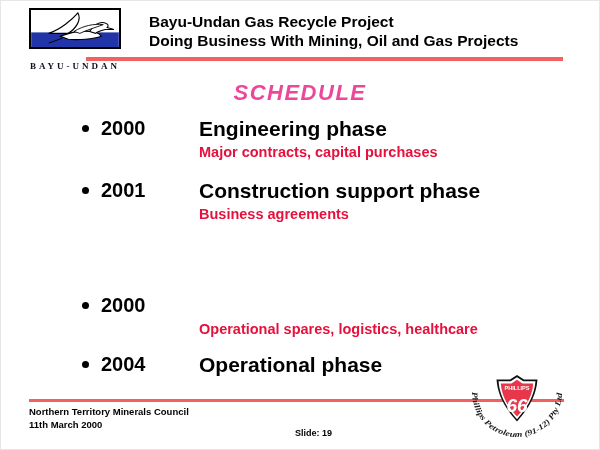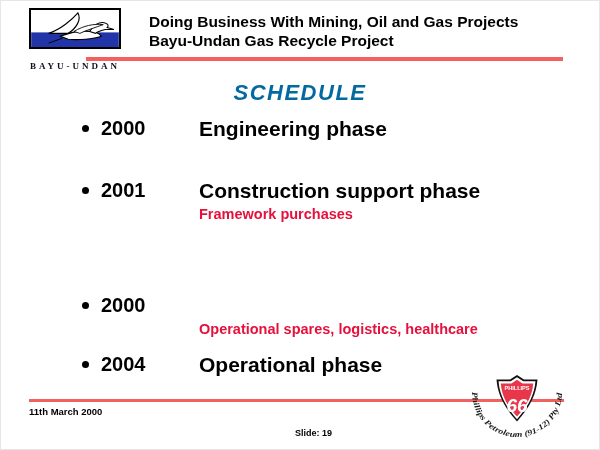--- a/index.html
+++ b/index.html
@@ -18,21 +18,21 @@
   }
   .header-title {
     position:absolute; left:148px; top:11px; color:#000;
     font-size:15.5px; font-weight:bold; line-height:19px; white-space:nowrap;
   }
   .header-rule { position:absolute; left:85px; top:56px; width:477px; height:4px; background:#f2605f; }
 
   
   .slide-title {
     position:absolute; left:0; right:0; top:79px; text-align:center;
-    font-size:22px; font-weight:bold; font-style:italic; letter-spacing:1.5px; color:#0369a1;
+    font-size:22px; font-weight:bold; font-style:italic; letter-spacing:1.5px; color:#ec4899;
   }
 
   
   .sched-row { position:absolute; left:12px; width:591px; height:60px; }
   .bullet-dot { position:absolute; left:69px; top:8px; width:7px; height:7px; border-radius:50%; background:#000; }
   .sched-year { position:absolute; left:88px; top:0; font-size:20px; font-weight:bold; color:#000; }
   .sched-phase { position:absolute; left:186px; top:0; font-size:21px; font-weight:bold; color:#000; white-space:nowrap; }
   .sched-note { position:absolute; left:186px; top:27px; font-size:14.5px; font-weight:bold; color:#e6103c; white-space:nowrap; }
 
   
@@ -55,51 +55,53 @@
         <path d="M18 24 C30 20 42 10 48 3 C52 10 46 19 38 24 Z" fill="#fff" stroke="#000" stroke-width="1.2"></path>
         <path d="M30 27 C40 23 52 21 60 22 C66 22 70 24 72 27 C64 30 48 31 38 30 Z" fill="#fff" stroke="#000" stroke-width="1.2"></path>
         <path d="M60 22 C64 15 70 12 75 13 C79 14 80 16 78 18 L85 20 L76 20 C72 21 68 22 66 24 Z" fill="#fff" stroke="#000" stroke-width="1.1"></path>
         <path d="M44 22 C54 16 64 14 74 15 C66 18 56 21 50 24 Z" fill="#fff" stroke="#000" stroke-width="0.9"></path>
       </svg>
     </div>
     <div class="logo-label">BAYU-UNDAN</div>
   </div>
 
   <div class="header-title">
+    <div>Bayu-Undan Gas Recycle Project</div>
     <div>Doing Business With Mining, Oil and Gas Projects</div>
-    <div>Bayu-Undan Gas Recycle Project</div>
   </div>
   <div class="header-rule"></div>
 
   <div class="slide-title">SCHEDULE</div>
 
   <div class="sched-row" style="top:116px">
     <span class="bullet-dot"></span>
     <span class="sched-year">2000</span>
     <span class="sched-phase">Engineering phase</span>
+    <span class="sched-note">Major contracts, capital purchases</span>
   </div>
   <div class="sched-row" style="top:178px">
     <span class="bullet-dot"></span>
     <span class="sched-year">2001</span>
     <span class="sched-phase">Construction support phase</span>
-    <span class="sched-note">Framework purchases</span>
+    <span class="sched-note">Business agreements</span>
   </div>
   <div class="sched-row" style="top:293px">
     <span class="bullet-dot"></span>
     <span class="sched-year">2000</span>
     <span class="sched-note">Operational spares, logistics, healthcare</span>
   </div>
   <div class="sched-row" style="top:352px">
     <span class="bullet-dot"></span>
     <span class="sched-year">2004</span>
     <span class="sched-phase">Operational phase</span>
   </div>
 
   <div class="footer-rule"></div>
   <div class="footer-left">
+    <div>Northern Territory Minerals Council</div>
     <div>11th March 2000</div>
   </div>
   <div class="slide-number">Slide: 19</div>
 
   <div class="phillips-logo">
     <svg viewBox="0 0 110 80" aria-hidden="true">
       <defs>
         <path id="arcPath" d="M13 22 A45 45 0 0 0 103 22" fill="none"></path>
       </defs>
       <text font-size="8" font-style="italic" font-weight="bold" fill="#1a1a1a" font-family="Liberation Serif, serif">

